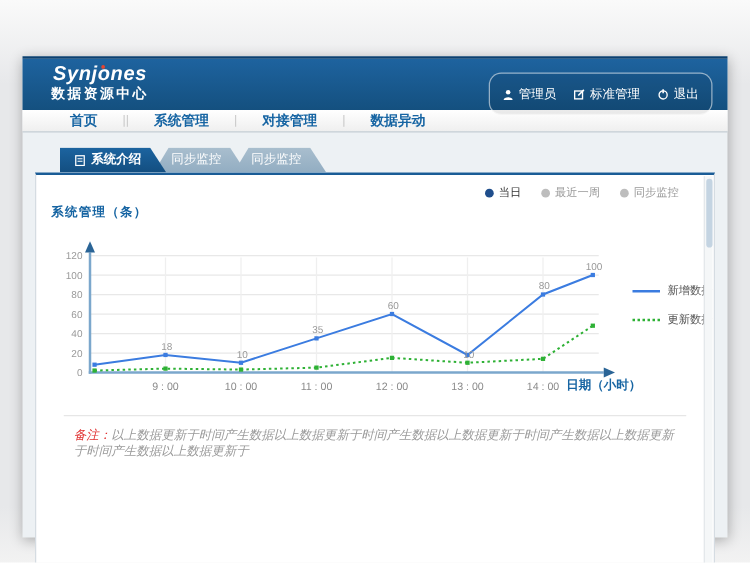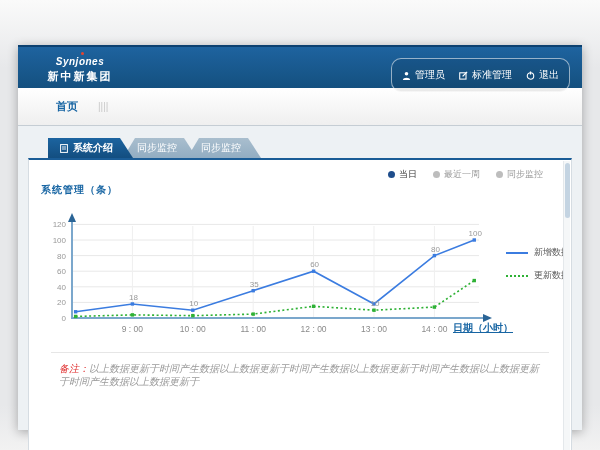--- a/index.html
+++ b/index.html
@@ -9,32 +9,32 @@
     background:linear-gradient(180deg,#fafafa 0%,#e7e8ea 15%,#e7e8ea 90%,#f2f2f2 100%);
     position:relative;
   }
   .site { position:absolute; left:18px; top:45px; width:564px; height:385px;
           background:#edf1f4; box-shadow:0 2px 10px rgba(0,0,0,.3); }
 
   
   .hdr { position:relative; height:43px; background:linear-gradient(180deg,#1e639f,#14507f);
          border-top:2px solid #0d4170; color:#fff; }
   .logo { position:absolute; left:16px; top:4px; width:92px; text-align:center; }
-  .logo-en { font-size:10px; font-weight:bold; font-style:italic; letter-spacing:.5px; position:relative; display:inline-block; line-height:16px; }
+  .logo-en { font-size:16px; font-weight:bold; font-style:italic; letter-spacing:.5px; position:relative; display:inline-block; line-height:16px; }
   .logo-dot { position:absolute; left:47px; top:1px; width:3px; height:3px; background:#e8442e; border-radius:50%; }
   .logo-cn { font-size:11px; font-weight:bold; letter-spacing:2px; line-height:13px; }
   .hdr-title { position:absolute; left:118px; top:14px; font-size:13px; letter-spacing:1px; }
   .hdr-pill { position:absolute; right:12px; top:11px; height:20px; border:1px solid rgba(255,255,255,.55);
               border-radius:10px; background:rgba(0,0,0,.08); display:flex; align-items:center;
               padding:16px 10px; gap:14px; font-size:10px; }
   .pill-item { display:flex; align-items:center; gap:4px; cursor:pointer; }
   .pill-item svg { display:block; }
 
   
-  .nav { height:38px; background:linear-gradient(180deg,#ffffff,#efefef);
+  .nav { height:18px; background:linear-gradient(180deg,#ffffff,#efefef);
          border-bottom:1px solid #c5cdd4; display:flex; align-items:center; padding-left:18px; }
   .nav-item { font-size:11px; font-weight:bold; color:#1765a3; padding:0 20px; cursor:pointer; }
   .nav-sep { color:#c9c9c9; font-size:10px; }
 
   
   .content { position:relative; height:315px; padding:12px 10px 0 10px; }
   .tabs { display:flex; height:20px; margin-left:20px; }
   .tab { position:relative; color:#fff; font-size:10px; line-height:20px; padding:0 20px 0 14px;
          clip-path:polygon(12px 0,calc(100% - 13px) 0,100% 100%,0 100%); cursor:pointer;
          background:linear-gradient(180deg,#a9bece,#92adc2); margin-left:-10px; display:flex; align-items:center; gap:5px; }
@@ -45,21 +45,21 @@
            border-top:2px solid #1a5c96; }
 
   
   .filters { position:absolute; top:8px; right:28px; display:flex; gap:16px; font-size:9px; color:#999; }
   .radio { display:flex; align-items:center; gap:4px; cursor:pointer; }
   .radio .dot { width:7px; height:7px; border-radius:50%; background:#bdbdbd; }
   .radio.selected { color:#333; }
   .radio.selected .dot { background:#1f4e8c; }
 
   .y-title { position:absolute; top:23px; left:12px; font-size:10px; font-weight:bold; color:#1765a3; letter-spacing:1px; }
-  .x-title { position:absolute; top:161px; left:424px; font-size:10px; font-weight:bold; color:#1765a3;text-decoration:underline; }
+  .x-title { position:absolute; top:161px; left:424px; font-size:10px; font-weight:bold; color:#1765a3; }
 
   #chart-svg { position:absolute; top:40px; left:6px; }
 
   .legend { position:absolute; top:86px; left:477px; display:flex; flex-direction:column; gap:10px; }
   .legend-item { display:flex; align-items:center; gap:6px; font-size:9px; color:#555; }
   .legend-line { width:22px; height:0; border-top:2px solid #3b7ce0; }
   .legend-line.dotted { border-top-style:dotted; border-top-color:#2eb135; }
 
   .divider { position:absolute; top:192px; left:22px; right:22px; height:0; border-top:1px solid #e6e6e6; }
   .note { position:absolute; top:202px; left:30px; right:24px; font-size:10px; color:#9a9a9a; line-height:13px;font-style:italic; }
@@ -70,21 +70,21 @@
 </style>
 </head>
 <body>
 
 <div class="site">
 
   <div class="hdr">
     <div class="logo">
       <div class="logo-en">Synjones</div>
       <span class="logo-dot"></span>
-      <div class="logo-cn">新中新集团</div>
+      <div class="logo-cn">数据资源中心</div>
     </div>
     <div class="hdr-pill">
       <span class="pill-item">
         <svg width="9" height="9" viewBox="0 0 10 10">
             <circle cx="5" cy="3" r="2" fill="#fff"></circle>
             <path d="M1 10 C1 6.8 9 6.8 9 10 Z" fill="#fff"></path>
           </svg>
         <span>管理员</span>
       </span>
       <span class="pill-item">
@@ -101,22 +101,25 @@
           </svg>
         <span>退出</span>
       </span>
     </div>
   </div>
 
   <div class="nav">
     <span class="nav-item">首页</span>
       <span class="nav-sep">|</span>
       <span class="nav-sep">|</span>
-      <span class="nav-sep">|</span>
-      <span class="nav-sep">|</span>
+    <span class="nav-item">系统管理</span>
+      <span class="nav-sep">|</span>
+    <span class="nav-item">对接管理</span>
+      <span class="nav-sep">|</span>
+    <span class="nav-item">数据异动</span>
   </div>
 
   <div class="content">
     <div class="tabs">
       <div class="tab first active">
         <svg width="8" height="9" viewBox="0 0 8 9">
             <rect x="0.6" y="0.6" width="6.8" height="7.8" fill="none" stroke="#fff" stroke-width="1"></rect>
             <path d="M2 3 H6 M2 5 H6" stroke="#fff" stroke-width="0.9"></path>
           </svg>
         <span>系统介绍</span>

